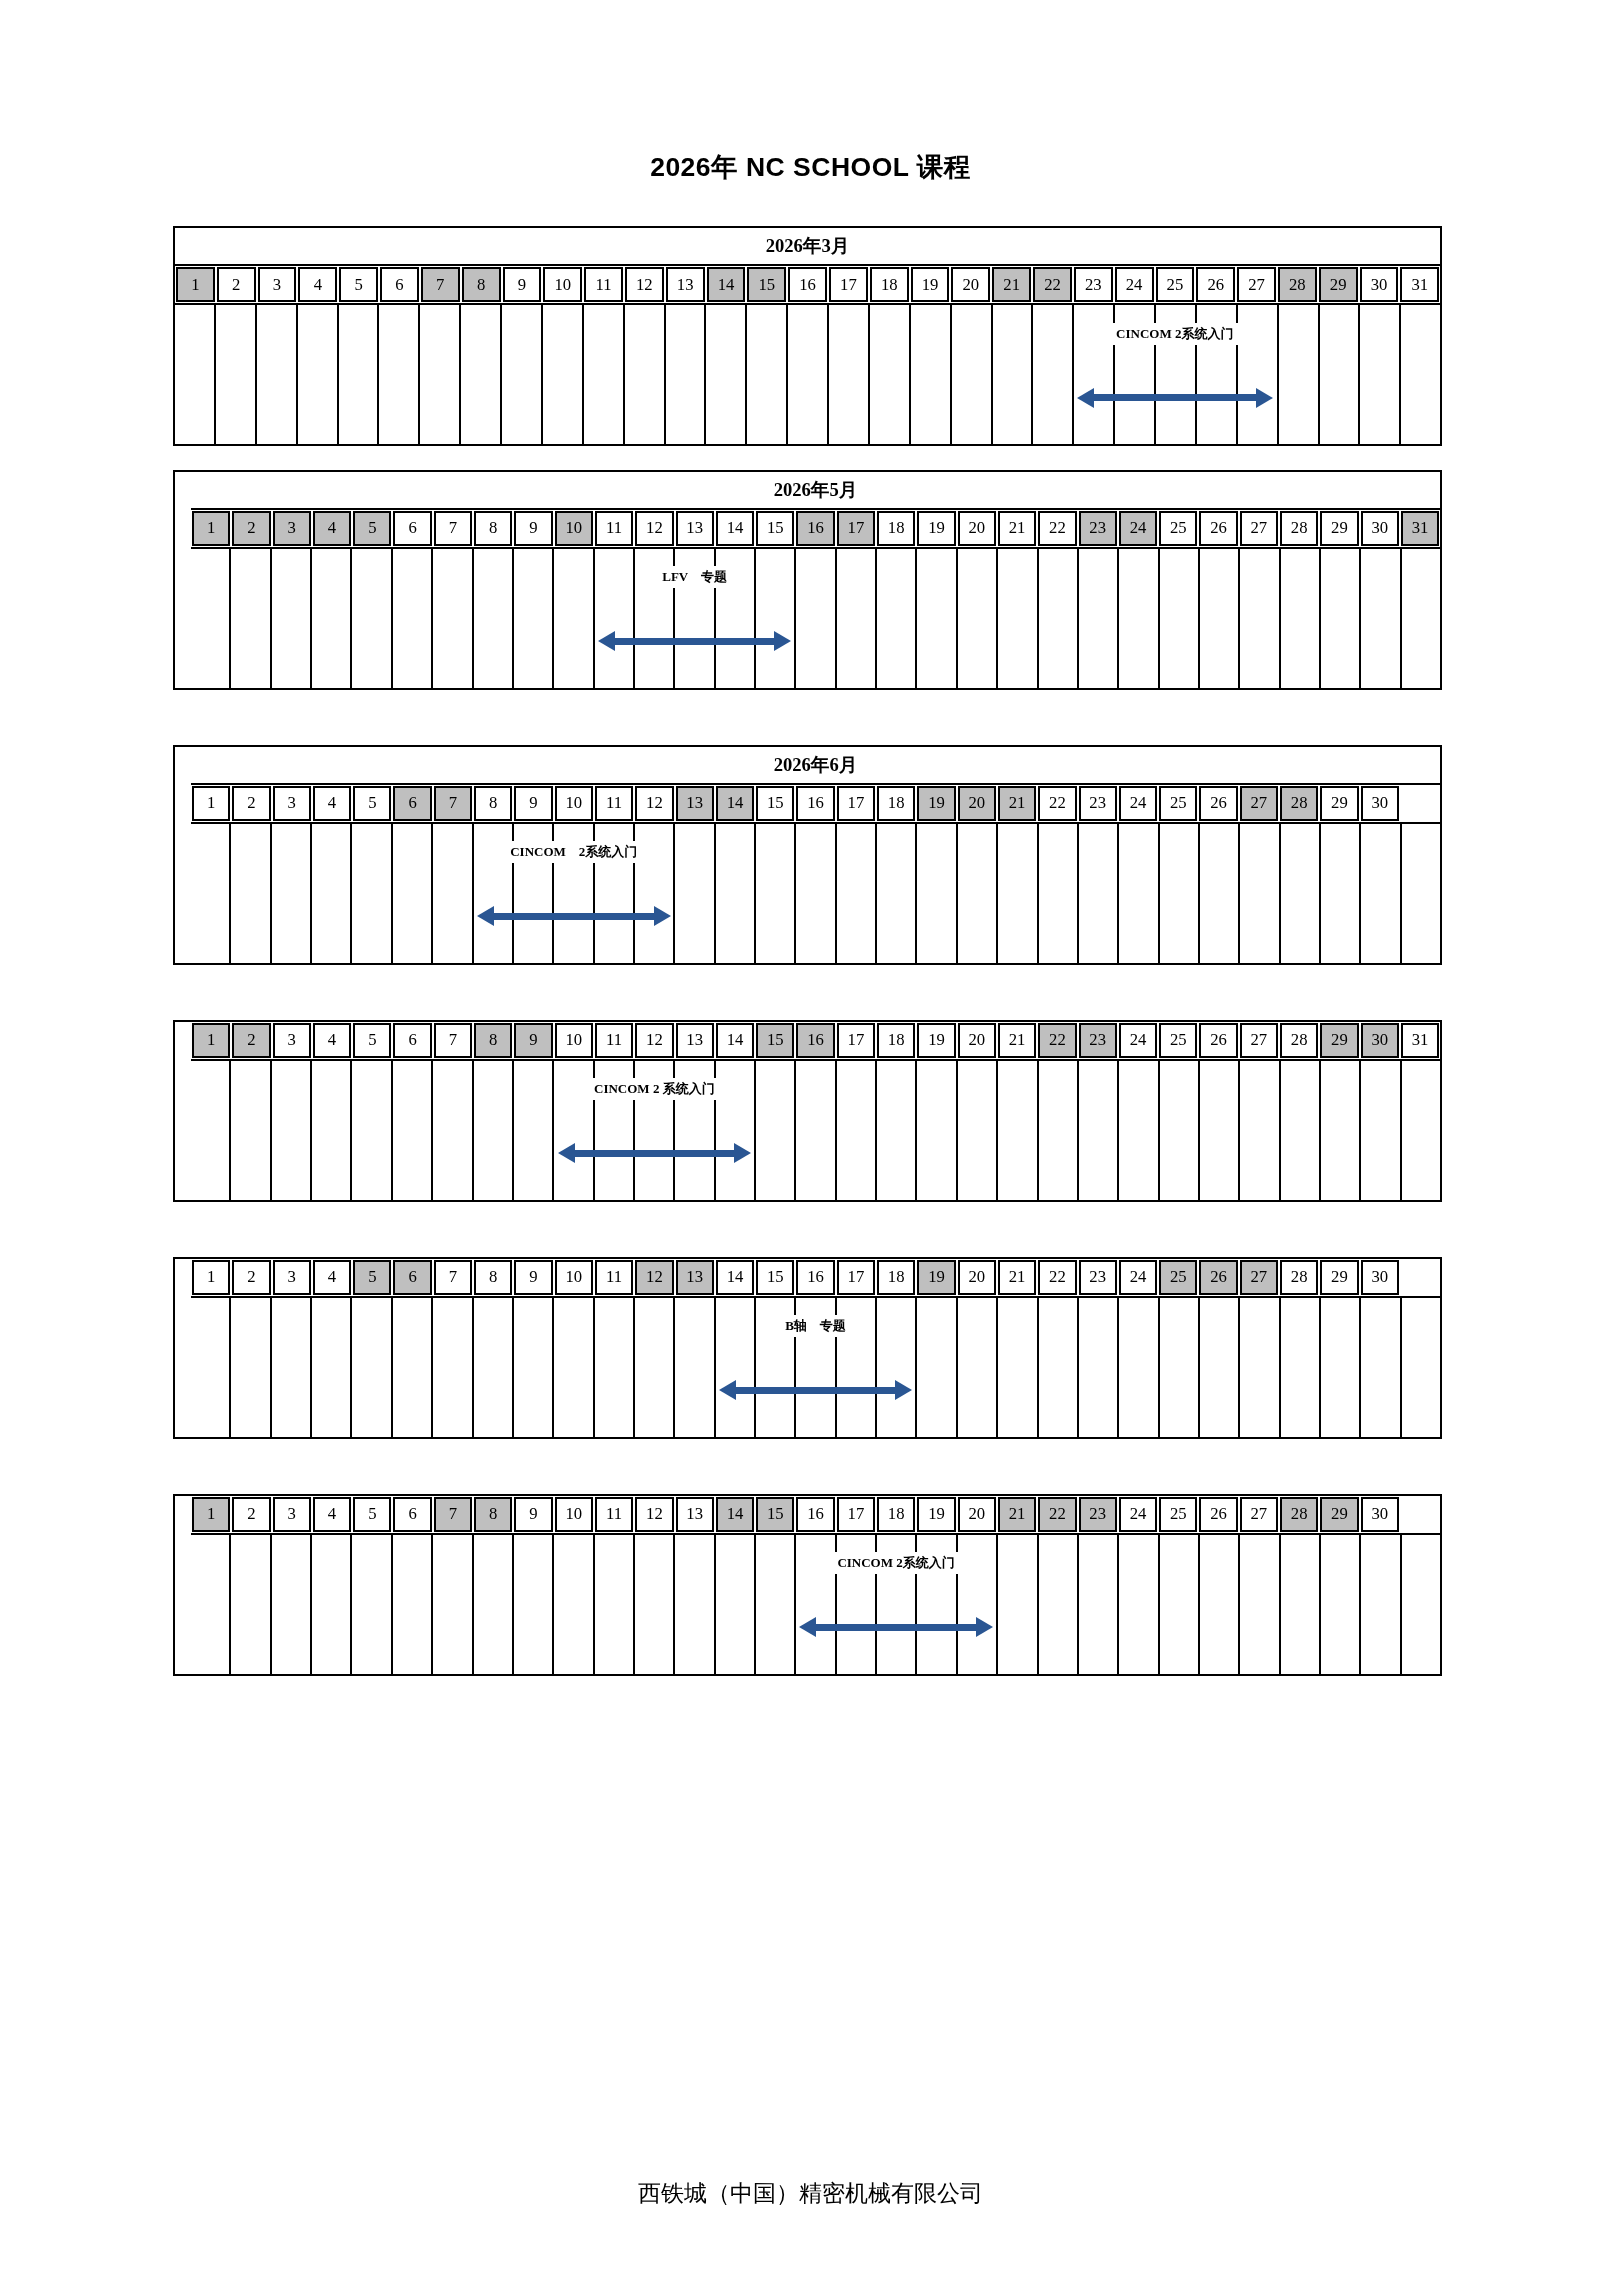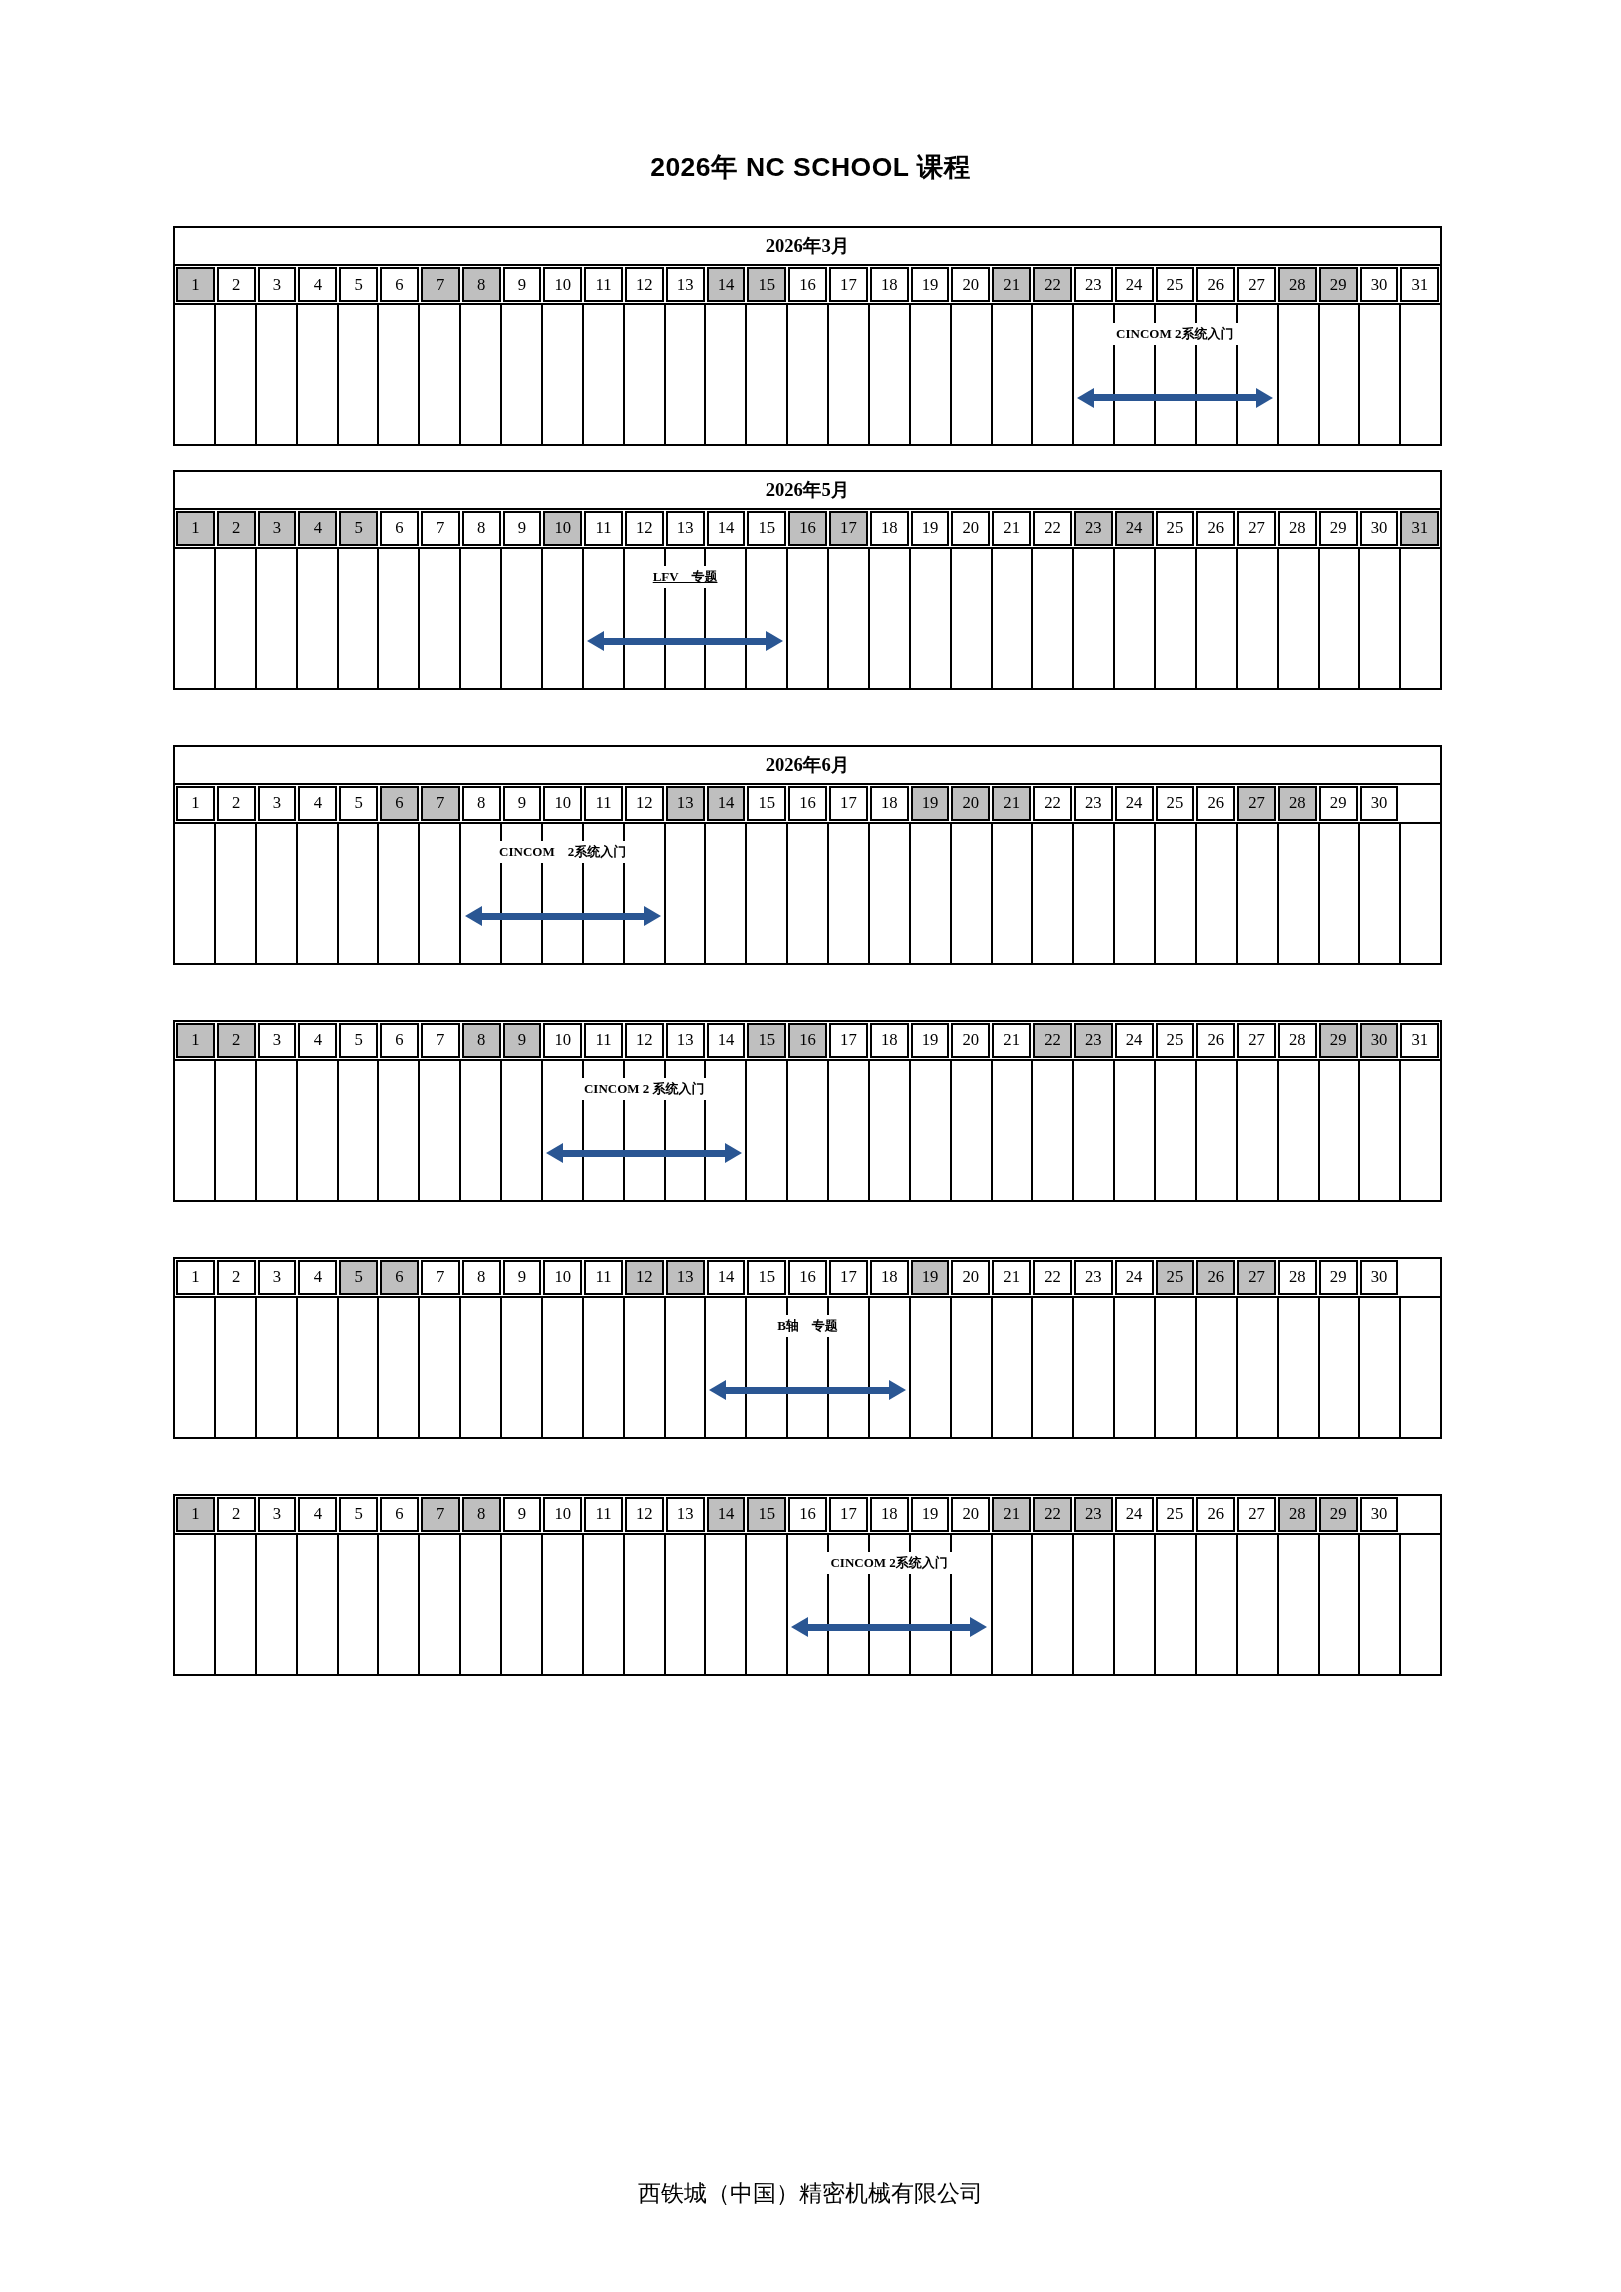--- a/index.html
+++ b/index.html
@@ -8,21 +8,21 @@
     margin:0 auto;font-family:"Liberation Serif","DejaVu Serif",serif;color:#000;
     overflow:hidden;
   }
   .doc-title{
     position:absolute;top:149px;left:0;right:0;text-align:center;
     font-family:"Liberation Sans","DejaVu Sans",sans-serif;
     font-weight:bold;font-size:26.5px;letter-spacing:0.5px;
   }
   .months{position:absolute;left:173px;top:226px;width:1269px;}
   .month{border:2px solid var(--line);background:#fff;}
-  .month + .month{margin-top:55px;}
+  .month + .month{margin-top:55px;padding-left:16px;}
   .month:nth-of-type(2){margin-top:23.5px;}
   .m-header{
     height:36px;line-height:36px;text-align:center;font-weight:bold;
     font-size:18.6px;border-bottom:2px solid var(--line);
   }
   .days-row{display:flex;height:39px;border-bottom:2px solid var(--line);box-sizing:border-box;}
   .day-slot{flex:1 1 0;min-width:0;padding:1px;box-sizing:border-box;}
   .day-box{
     height:100%;box-sizing:border-box;border:2px solid var(--line);
     display:flex;align-items:center;justify-content:center;
@@ -317,21 +317,21 @@
           <div class="body-cell"></div>
           <div class="body-cell"></div>
           <div class="body-cell"></div>
           <div class="body-cell"></div>
           <div class="body-cell"></div>
           <div class="body-cell"></div>
           <div class="body-cell"></div>
           <div class="body-cell"></div>
           <div class="body-cell"></div>
           <div class="body-cell" style="border-right: none;"></div>
-          <div class="course-label" style="left: 40.3226%; text-decoration: underline;">LFV　专题</div>
+          <div class="course-label" style="left: 40.3226%;">LFV　专题</div>
           <div class="course-arrow" style="left: calc(32.2581% + 3.9px); width: calc(16.129% - 7.8px);">
             <div class="arrow-head-left"></div>
             <div class="arrow-shaft"></div>
             <div class="arrow-head-right"></div>
           </div>
         </div>
       </div>
       <div class="month">
         <div class="m-header">2026年6月</div>
         <div class="days-row">

